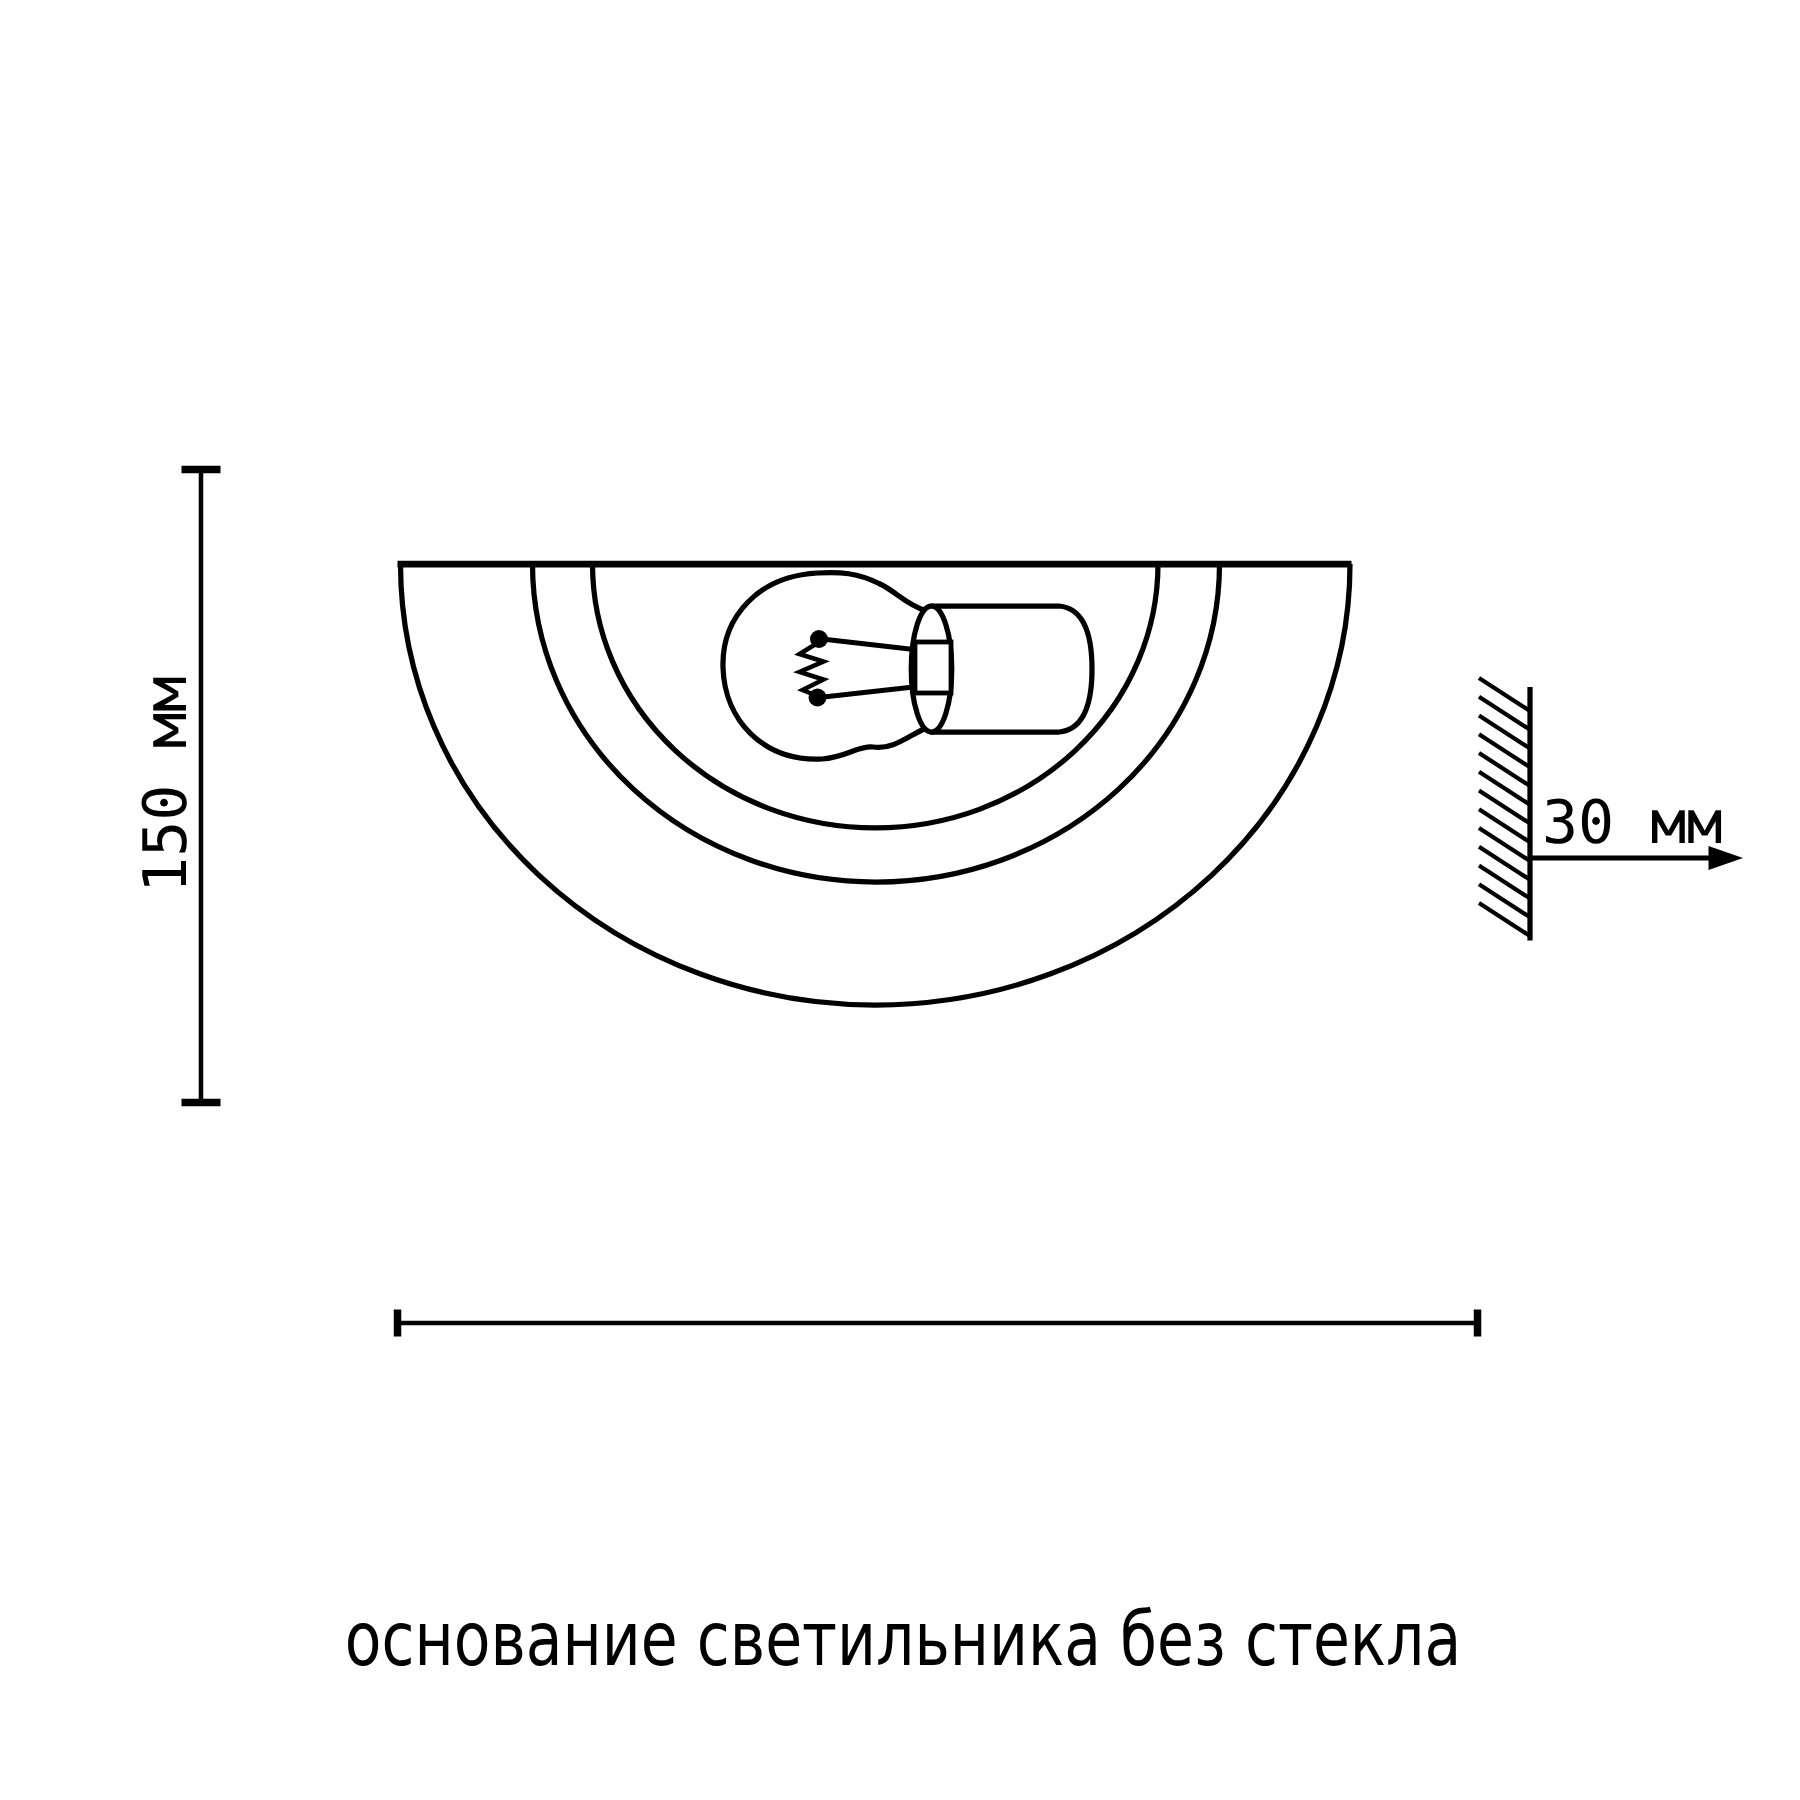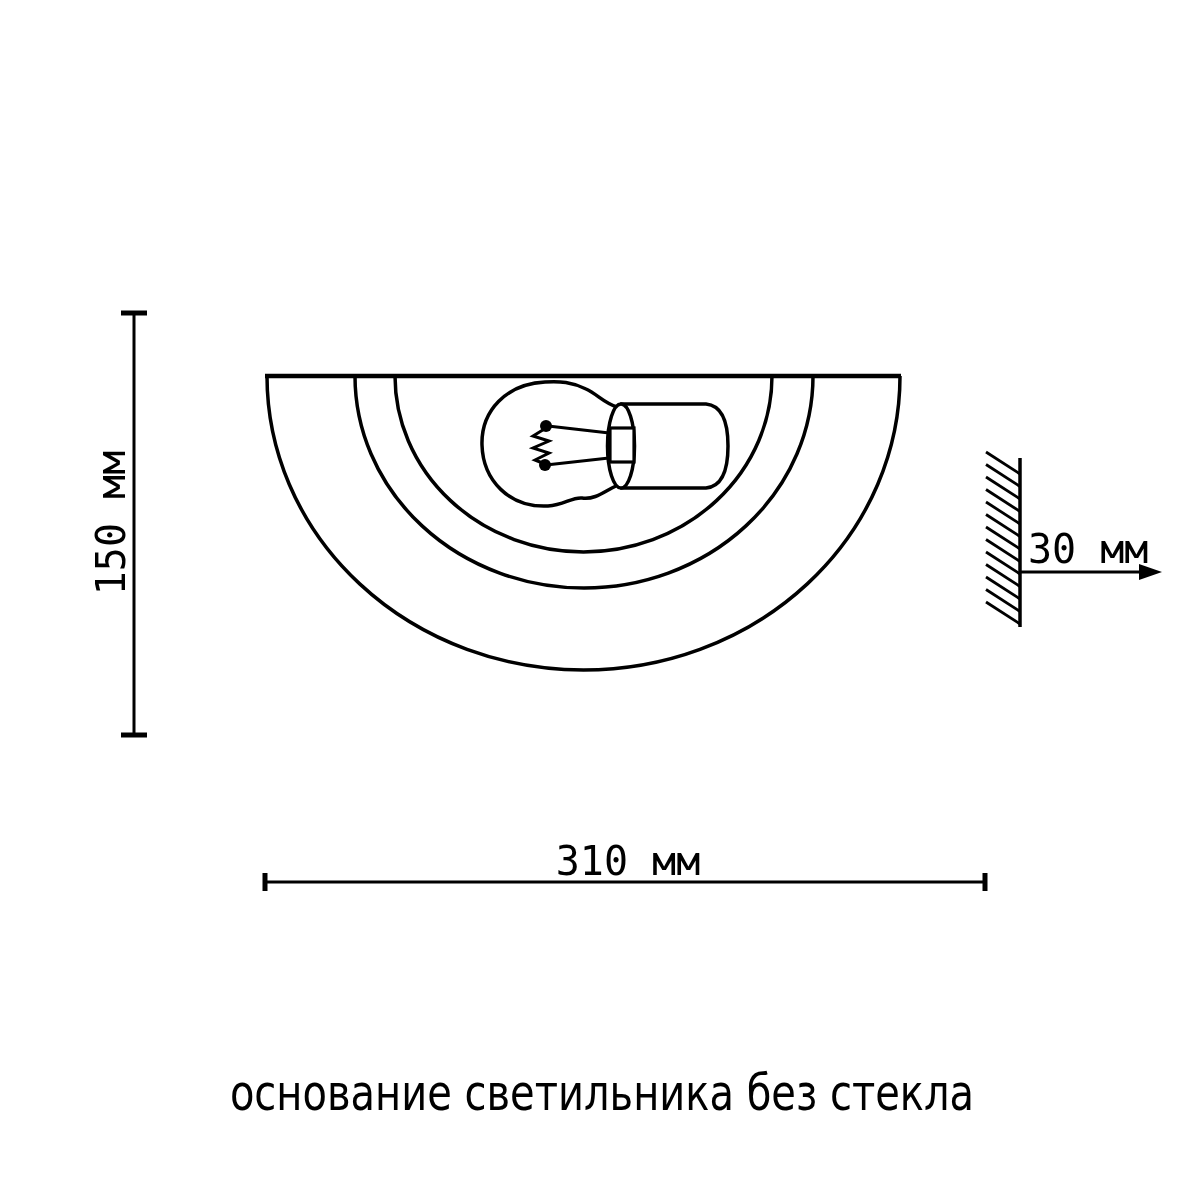--- a/index.html
+++ b/index.html
@@ -117,19 +117,18 @@
 
     <g>
       <line x1="265" y1="882" x2="985" y2="882" stroke-width="3"></line>
       <line x1="265" y1="873" x2="265" y2="891" stroke-width="5"></line>
       <line x1="985" y1="873" x2="985" y2="891" stroke-width="5"></line>
     </g>
   </svg>
 
   <div class="lbl lbl-height">150 мм</div>
 
-  <div class="lbl lbl-width">310 мм</div>
 
   <div class="lbl lbl-depth">30 мм</div>
 
   <div class="caption">основание светильника без стекла</div>
 
 </div>
 
 </body></html>

